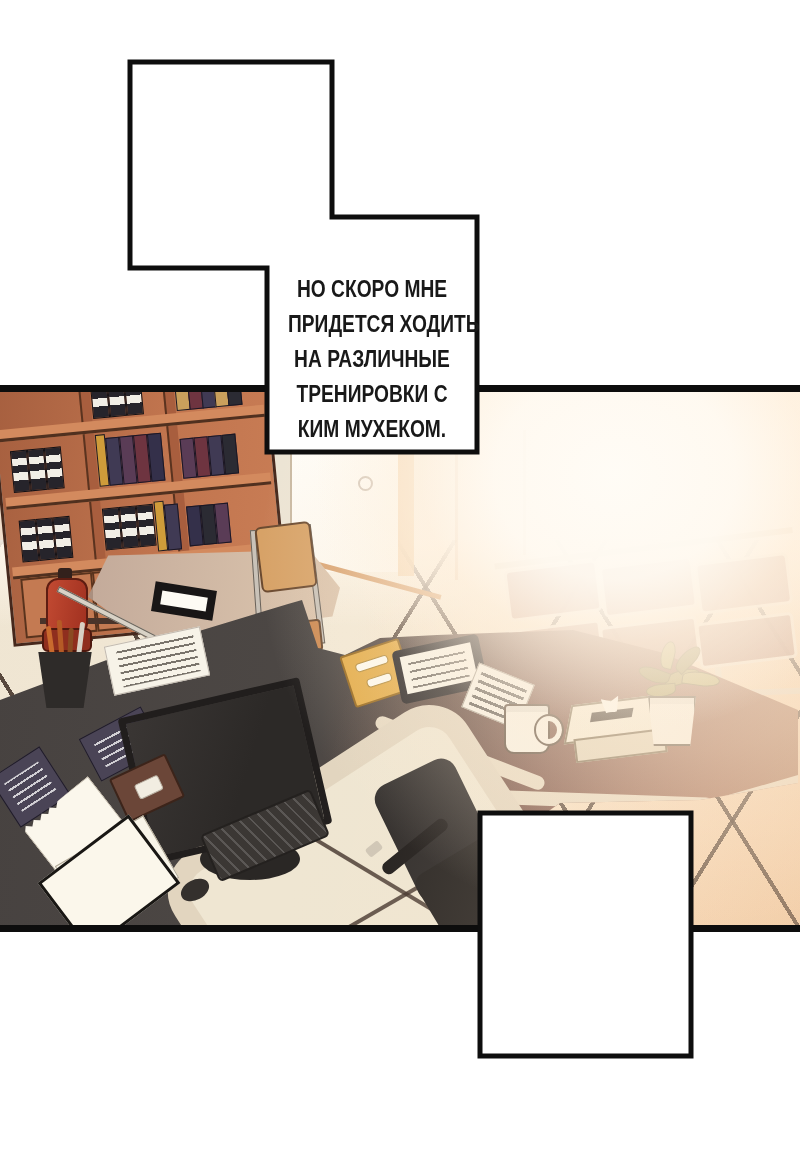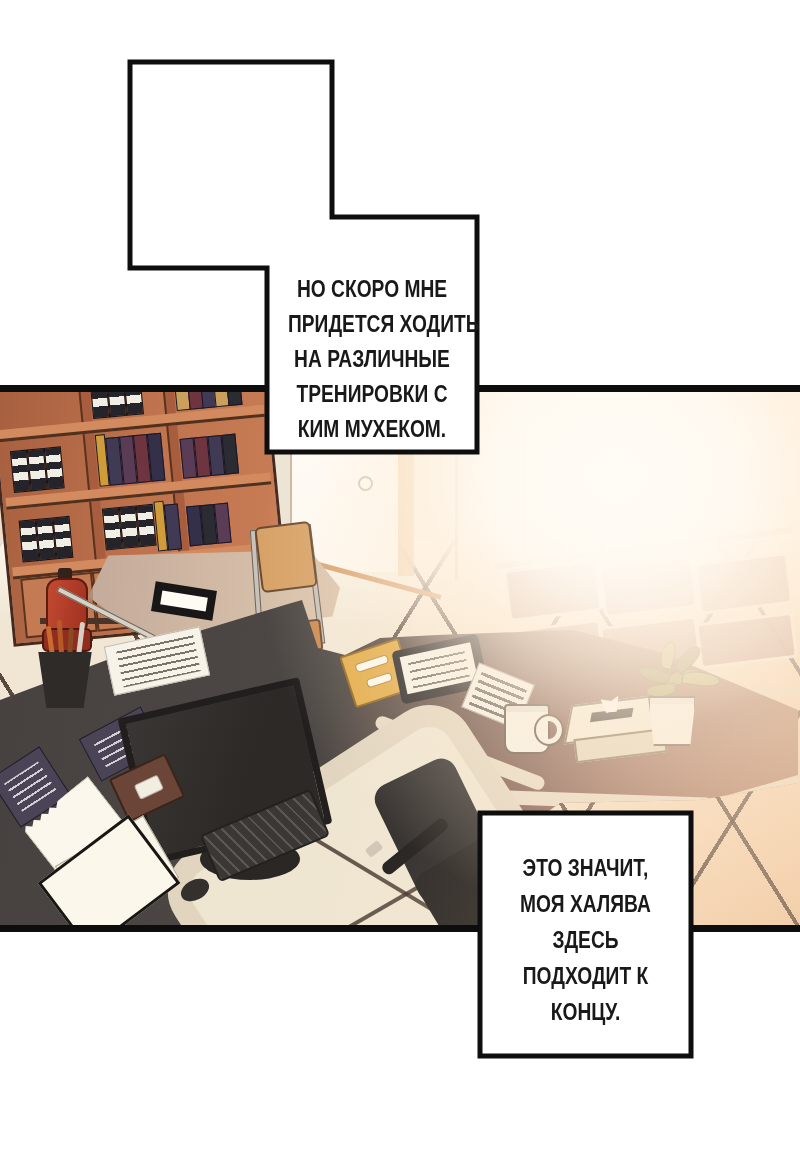--- a/index.html
+++ b/index.html
@@ -356,23 +356,14 @@
 
   <div class="btxt" style="left:267px;top:258px;width:210px;margin-top:13px;">
     <div class="inner">
       <div>НО СКОРО МНЕ</div>
       <div>ПРИДЕТСЯ ХОДИТЬ</div>
       <div>НА РАЗЛИЧНЫЕ</div>
       <div>ТРЕНИРОВКИ С</div>
       <div>КИМ МУХЕКОМ.</div>
     </div>
   </div>
-  <div class="btxt" style="left:480px;top:850px;width:211px;line-height:36px;">
-    <div class="inner">
-      <div>ЭТО ЗНАЧИТ,</div>
-      <div>МОЯ ХАЛЯВА</div>
-      <div>ЗДЕСЬ</div>
-      <div>ПОДХОДИТ К</div>
-      <div>КОНЦУ.</div>
-    </div>
-  </div>
 
 </div>
 
 </body></html>

